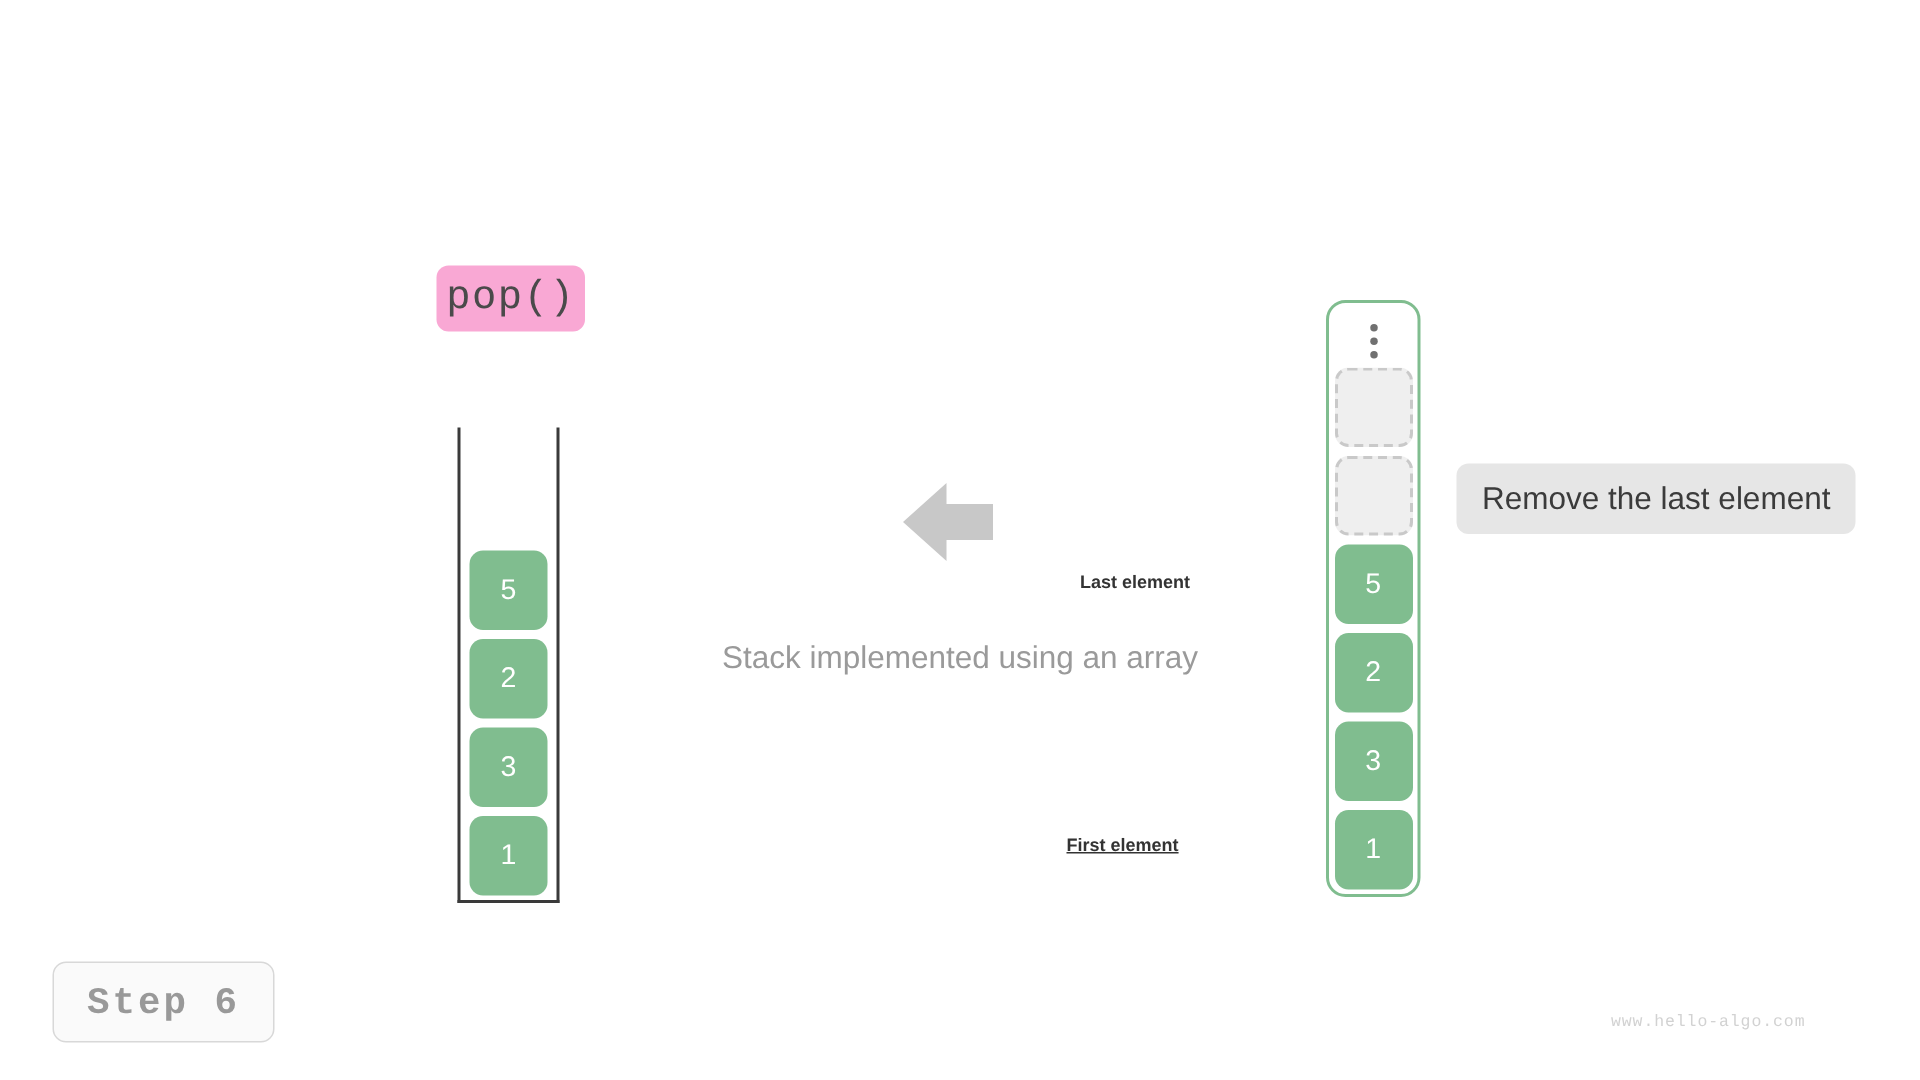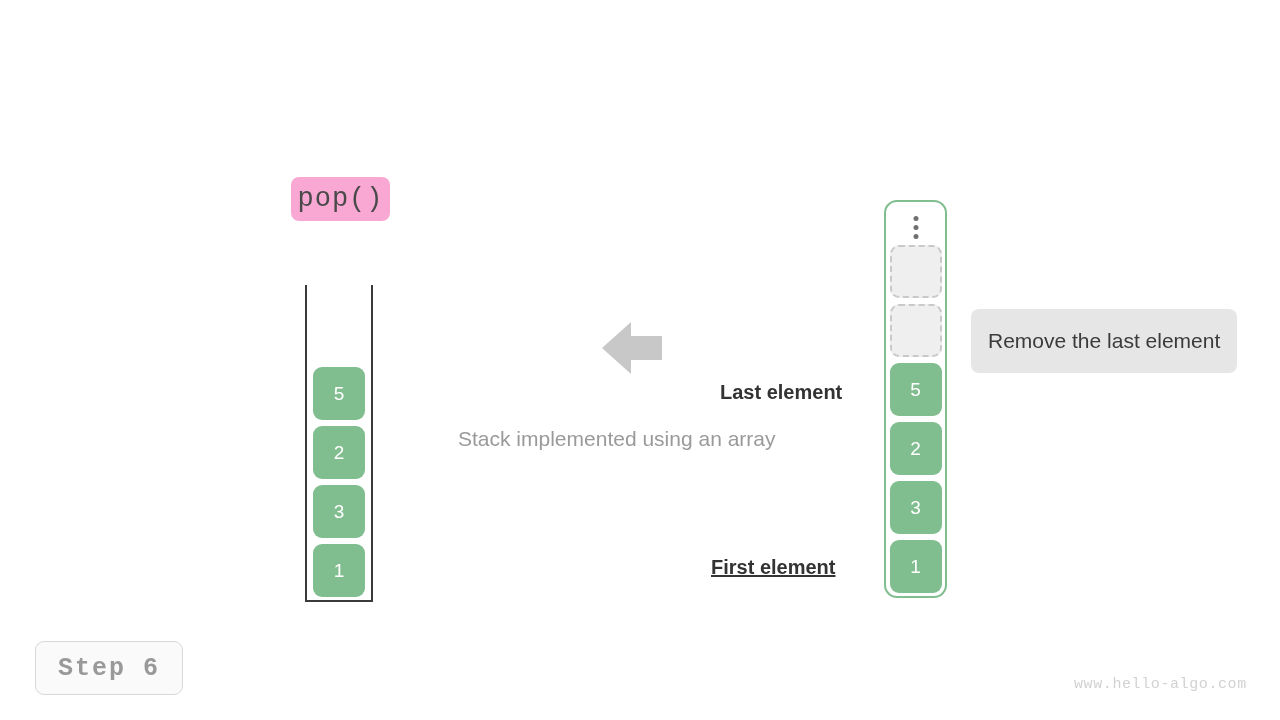--- a/index.html
+++ b/index.html
@@ -50,21 +50,21 @@
     font-size: 25px;
     letter-spacing: 2px;
   }
 
   #watermark {
     position: absolute;
     left: 1074px;
     top: 676px;
     color: #d2d2d2;
     font-family: "Liberation Mono", monospace;
-    font-size: 15px;
+    font-size: 11px;
     letter-spacing: 0.6px;
     white-space: nowrap;
   }
 
   
   #left-container {
     position: absolute;
     left: 305px;
     top: 285px;
     width: 68px;
@@ -155,40 +155,41 @@
     top: 322px;
     width: 60px;
     height: 52px;
   }
 
   #caption {
     position: absolute;
     left: 458px;
     top: 427px;
     width: 364px;
+    text-align: center;
     color: #9a9a9a;
     font-size: 21px;
     white-space: nowrap;
   }
 
   .bold-label {
     position: absolute;
     color: #333333;
-    font-size: 20px;
+    font-size: 12px;
     font-weight: bold;
     white-space: nowrap;
   }
   #last-element-label { left: 720px; top: 381px; }
   #first-element-label { left: 711px; top: 556px; text-decoration: underline; }
 
   #note-box {
     position: absolute;
     left: 971px;
     top: 309px;
-    height: 64px;
+    height: 47px;
     padding: 0 17px;
     background: #e6e6e6;
     border-radius: 8px;
     display: flex;
     align-items: center;
     color: #3b3b3b;
     font-size: 21px;
     white-space: nowrap;
   }
 </style>

